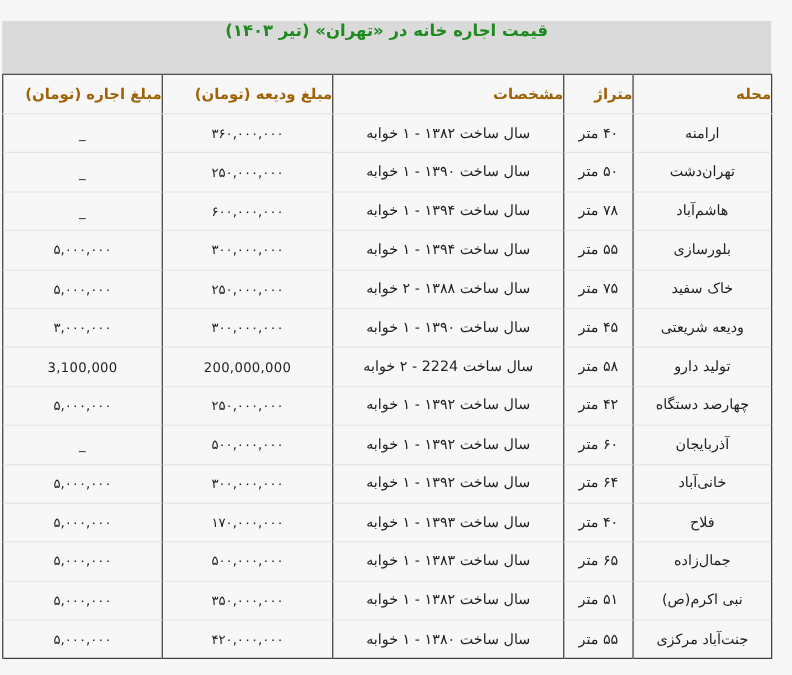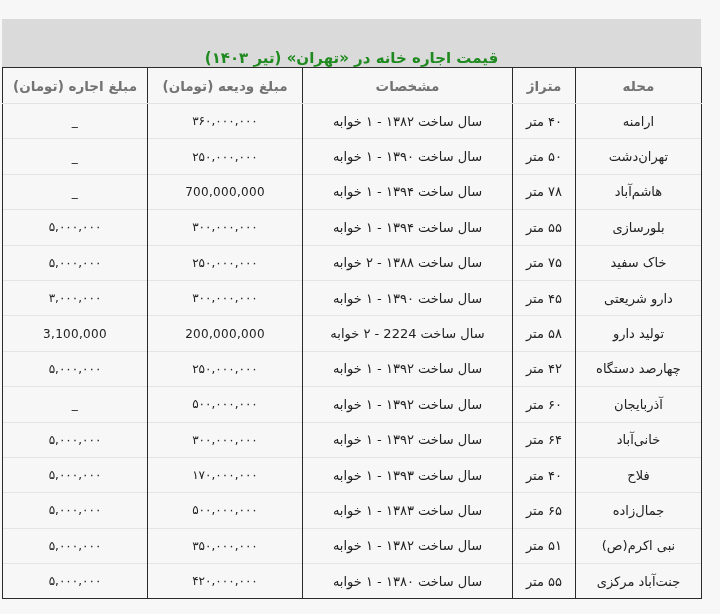--- a/index.html
+++ b/index.html
@@ -17,21 +17,21 @@
     .wrap {
       position: absolute;
       left: 2px;
       top: 19px;
       width: 699px;
     }
     .title-band {
       height: 48px;
       background: #dadada;
       display: flex;
-      align-items: flex-end;
+      align-items: flex-start;
       justify-content: center;
       direction: rtl;
     }
     .title-band span {
       color: #1f8a1f;
       font-weight: bold;
       font-size: 15px;
     }
     table {
       width: 699px;
@@ -43,24 +43,25 @@
     }
     th, td {
       text-align: center;
       vertical-align: middle;
       padding: 0;
       border-left: 1.5px solid #2a2a2a;
       border-right: 1.5px solid #2a2a2a;
     }
     thead th {
       height: 35px;
-      color: #737373;
+      color: #a16207;
       font-weight: bold;
       font-size: 13.5px;
       border-bottom: 1px solid #e2e2e2;
+      text-align: right;
     }
     tbody td {
       height: 34.4px;
       font-size: 13px;
       color: #222;
       border-top: 1px solid #e4e4e4;
     }
     td.num {
       direction: ltr;
       font-size: 12px;
@@ -108,39 +109,39 @@
         <td>تهران‌دشت</td>
         <td>۵۰ متر</td>
         <td>سال ساخت ۱۳۹۰ - ۱ خوابه</td>
         <td class="num">۲۵۰,۰۰۰,۰۰۰</td>
         <td class="num">_</td>
       </tr>
       <tr>
         <td>هاشم‌آباد</td>
         <td>۷۸ متر</td>
         <td>سال ساخت ۱۳۹۴ - ۱ خوابه</td>
-        <td class="num">700,000,000</td>
+        <td class="num">۶۰۰,۰۰۰,۰۰۰</td>
         <td class="num">_</td>
       </tr>
       <tr>
         <td>بلورسازی</td>
         <td>۵۵ متر</td>
         <td>سال ساخت ۱۳۹۴ - ۱ خوابه</td>
         <td class="num">۳۰۰,۰۰۰,۰۰۰</td>
         <td class="num">۵,۰۰۰,۰۰۰</td>
       </tr>
       <tr>
         <td>خاک سفید</td>
         <td>۷۵ متر</td>
         <td>سال ساخت ۱۳۸۸ - ۲ خوابه</td>
         <td class="num">۲۵۰,۰۰۰,۰۰۰</td>
         <td class="num">۵,۰۰۰,۰۰۰</td>
       </tr>
       <tr>
-        <td>دارو شریعتی</td>
+        <td>ودیعه شریعتی</td>
         <td>۴۵ متر</td>
         <td>سال ساخت ۱۳۹۰ - ۱ خوابه</td>
         <td class="num">۳۰۰,۰۰۰,۰۰۰</td>
         <td class="num">۳,۰۰۰,۰۰۰</td>
       </tr>
       <tr>
         <td>تولید دارو</td>
         <td>۵۸ متر</td>
         <td>سال ساخت 2224 - ۲ خوابه</td>
         <td class="num">200,000,000</td>

